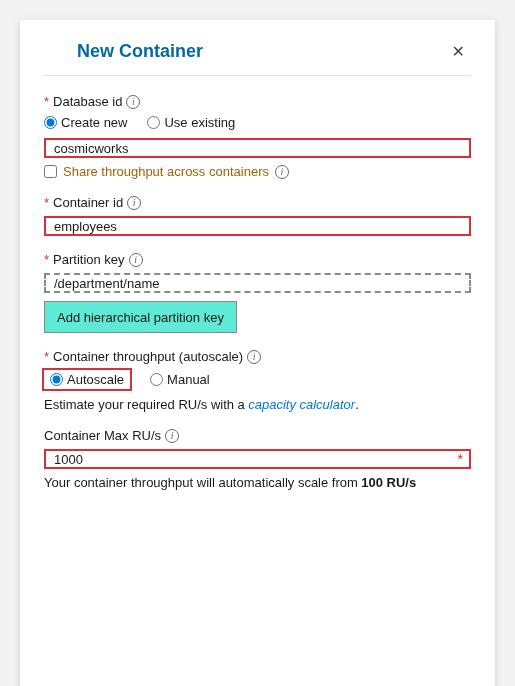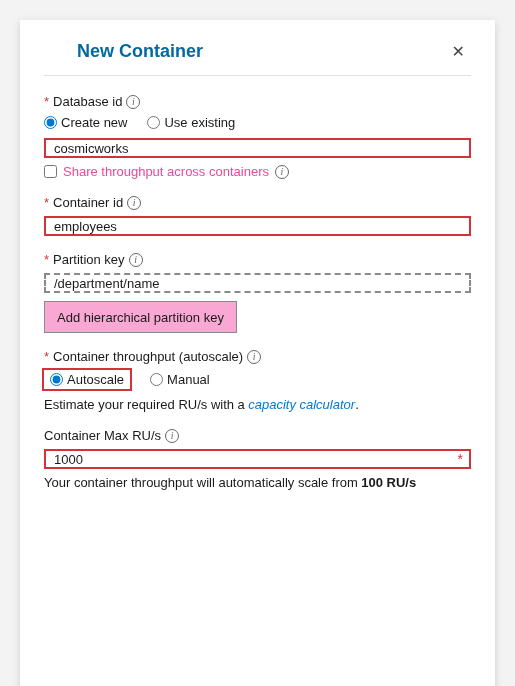--- a/index.html
+++ b/index.html
@@ -136,31 +136,31 @@
       margin-top: 6px;
     }
 
     .checkbox-row input[type="checkbox"] {
       accent-color: #0078d4;
       cursor: pointer;
     }
 
     .checkbox-label {
       font-size: 13px;
-      color: #ec4899;
+      color: #a16207;
       cursor: pointer;
     }
 
     .add-partition-btn {
       display: inline-flex;
       align-items: center;
       height: 32px;
       padding: 0 12px;
       border: 1px solid #8a8a8a;
-      background: #f9a8d4;
+      background: #5eead4;
       cursor: pointer;
       font-size: 13px;
       color: #1a1a1a;
       margin-top: 8px;
     }
 
     .throughput-section {
       margin-top: 4px;
     }
 

